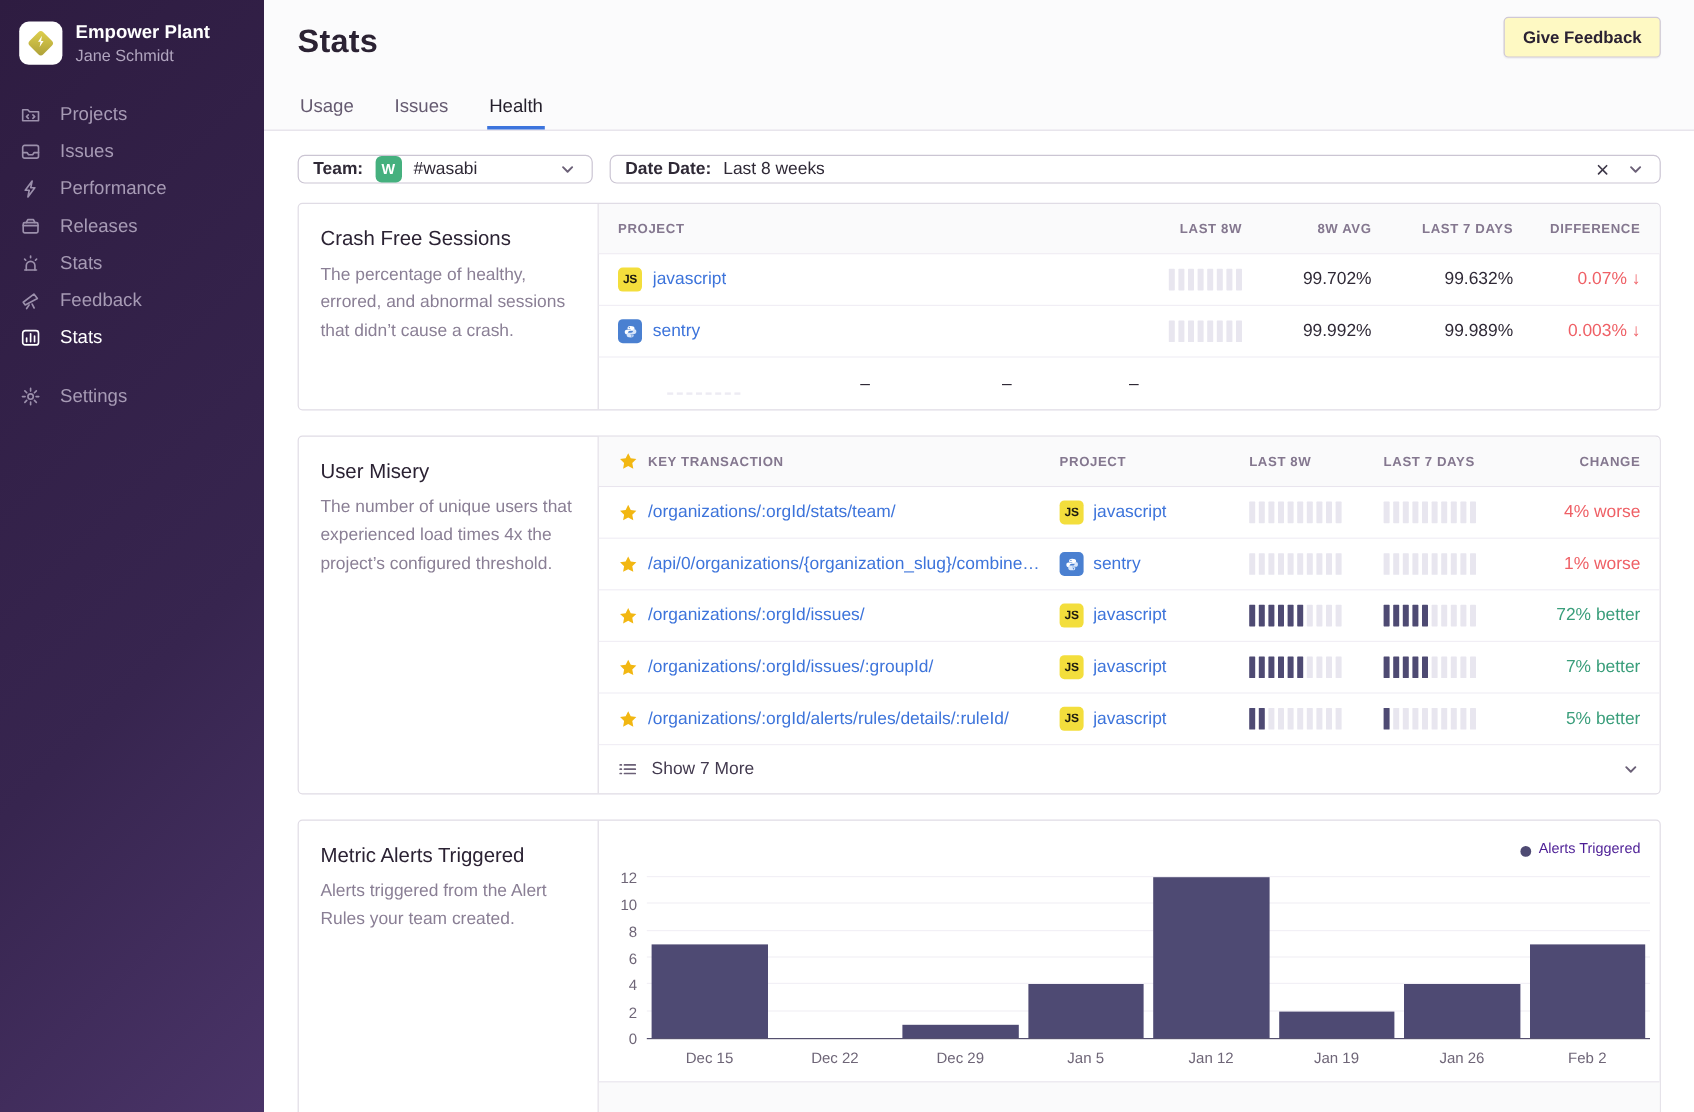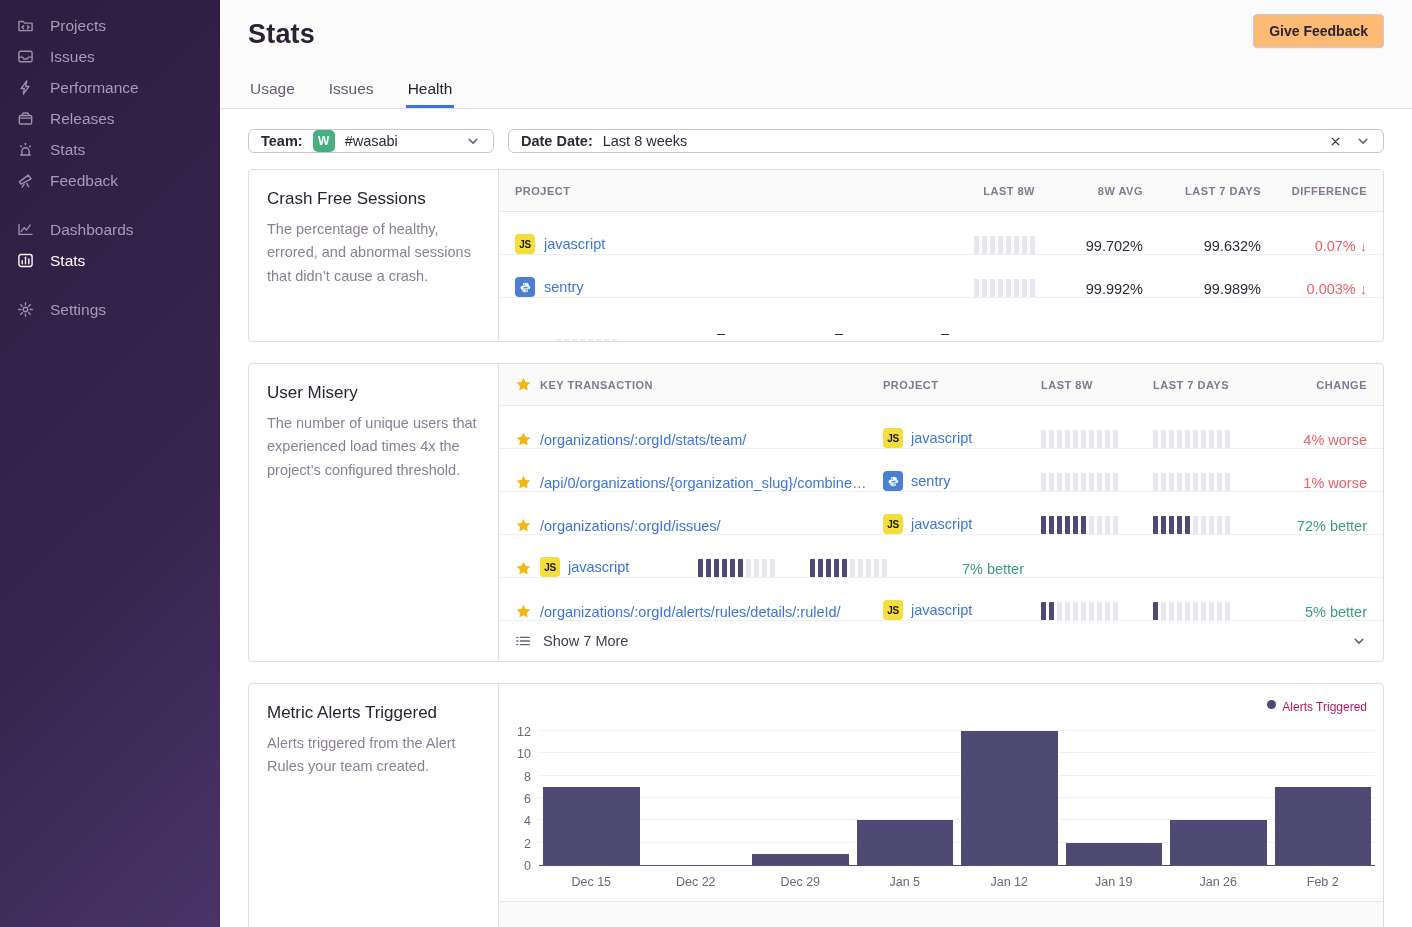--- a/index.html
+++ b/index.html
@@ -27,21 +27,21 @@
   .nav-item{display:flex;align-items:center;gap:15px;height:31px;padding-left:15px;color:#a79bb5;font-size:15.5px;cursor:pointer}
   .nav-item .nicon{width:20px;display:flex;justify-content:center;color:#9c90ac}
   .nav-item.active{color:#fff}
   .nav-item.active .nicon{color:#fff}
   .nav-item.gap{margin-top:18px}
 
   
   .main{margin-left:220px;height:927px;display:flex;flex-direction:column}
   .top{position:relative;background:#fbfbfc;border-bottom:1px solid #e3dfe8;height:109px;padding:0 28px;flex:none}
   .page-title{margin:0;padding-top:19px;font-size:27px;font-weight:700;color:#2b2233;letter-spacing:.2px}
-  .feedback-btn{position:absolute;right:28px;top:14px;background:#fdba74;border:1px solid #cfc8d6;border-radius:4px;
+  .feedback-btn{position:absolute;right:28px;top:14px;background:#fef9c3;border:1px solid #cfc8d6;border-radius:4px;
     padding:8px 15px;font-weight:700;font-size:14px;color:#2b2233;font-family:inherit;cursor:pointer;box-shadow:0 1px 1px rgba(40,30,60,.05)}
   .tabs{position:absolute;left:28px;bottom:0;display:flex;gap:30px}
   .tab{font-size:15.5px;color:#655a70;padding:0 2px 10px;cursor:pointer}
   .tab.active{color:#241f2b;box-shadow:inset 0 -3px 0 var(--accent-blue)}
 
   .content{padding:20px 28px 0;flex:1;overflow:hidden}
 
   
   .filters{display:flex;gap:14px}
   .select{height:24px;background:#fff;border:1px solid #cbc5d3;border-radius:6px;display:flex;align-items:center;padding:0 12px;cursor:pointer}
@@ -58,21 +58,21 @@
   
   .panel{display:flex;border:1px solid var(--pborder);border-radius:4px;background:#fff;margin-top:16px}
   .panel + .panel{margin-top:21px}
   .panel-left{width:250px;flex:none;border-right:1px solid var(--pborder);padding:19px 18px}
   .panel-title{font-size:17px;color:#2b2233}
   .panel-desc{font-size:14.5px;line-height:1.62;color:var(--muted);margin-top:9px}
   .ptable{flex:1;min-width:0}
 
   .thead{display:flex;align-items:center;height:42px;background:#fafafb;border-bottom:1px solid #e9e5ee;
     color:var(--th);font-size:11px;font-weight:700;letter-spacing:.5px;border-radius:0 4px 0 0}
-  .trow{display:flex;align-items:flex-end;height:43px;border-bottom:1px solid #f1eef5;font-size:14.5px}
+  .trow{display:flex;align-items:center;height:43px;border-bottom:1px solid #f1eef5;font-size:14.5px}
   .trow:last-child{border-bottom:none}
 
   
   .c-project{flex:1;min-width:0;padding-left:16px;display:flex;align-items:center;gap:9px}
   .c-spark{width:118px;display:flex;justify-content:flex-end}
   .c-num{width:108px;display:flex;justify-content:flex-end}
   .c-num2{width:118px;display:flex;justify-content:flex-end}
   .c-diff{width:122px;display:flex;justify-content:flex-end;padding-right:16px;gap:4px}
 
   .plink{color:var(--link-blue);text-decoration:none;white-space:nowrap;overflow:hidden;text-overflow:ellipsis}
@@ -94,38 +94,50 @@
   .m-spark{width:112px;flex:none;display:flex;justify-content:flex-start}
   .m-change{width:118px;flex:none;display:flex;justify-content:flex-end;padding-right:16px}
   .thead .m-tx{color:var(--th)}
   .tfoot{display:flex;align-items:center;height:40px;padding:0 16px;gap:12px;color:#433a4f;font-size:14.5px;cursor:pointer}
   .licon{color:#6b6077;display:flex}
   .fchev{margin-left:auto;color:#6b6077;display:flex}
 
   
   .metric-right{flex:1;min-width:0;display:flex;flex-direction:column}
   .chart-area{position:relative;padding-top:12px}
-  .legend{position:absolute;top:16px;right:16px;display:flex;align-items:flex-start;gap:6px;font-size:12px;color:#be185d}
+  .legend{position:absolute;top:16px;right:16px;display:flex;align-items:flex-end;gap:6px;font-size:12px;color:#4c1d95}
   .ldot{width:9px;height:9px;border-radius:50%;background:var(--chart-bar-purple)}
   .plot{position:relative;height:134px;margin:36px 8px 0 40px;border-bottom:1px solid #55506e}
   .grid{position:absolute;left:0;right:0;height:1px;background:#f2f0f6}
   .ylab{position:absolute;left:-38px;width:30px;text-align:right;font-size:12.5px;color:#6e6577}
   .bars{position:absolute;left:0;right:0;top:0;bottom:0;display:flex;align-items:flex-end}
   .bslot{flex:1;display:flex;align-items:flex-end;justify-content:center;padding:0 4px;height:100%}
   .bar{width:100%;background:var(--chart-bar-purple)}
   .xlabels{display:flex;margin:0 8px 0 40px;padding:9px 0 12px}
   .xlab{flex:1;text-align:center;font-size:12.5px;color:#6e6577}
 
   
   .alerts-thead{border-top:1px solid #e9e5ee;border-bottom:none;border-radius:0}
 </style>
 </head>
 <body>
 
 <div class="sidebar">
+  <div class="org">
+    <div class="org-logo">
+      <span class="diamond"></span>
+        <span class="bolt" id="bolt-slot"><svg width="11" height="11" viewBox="0 0 10 10">
+            <path d="M5.9.8 2.9 5.3h1.9L4.1 9.2l3-4.5H5.2z" fill="#fff"></path>
+          </svg></span>
+    </div>
+    <div class="org-text">
+      <div class="org-name">Empower Plant</div>
+      <div class="org-user">Jane Schmidt</div>
+    </div>
+  </div>
   <nav id="sidebar-nav">
       <div class="nav-item">
      <span class="nicon">
           <svg width="17" height="17" viewBox="0 0 16 16" fill="none" stroke="currentColor" stroke-width="1.3" stroke-linecap="round" stroke-linejoin="round">
             <path d="M1.8 12.8V4.2h4l1.4 1.6h7v7z"></path>
             <path d="M6.2 8.2 4.8 9.6l1.4 1.4"></path>
             <path d="M9.8 8.2l1.4 1.4-1.4 1.4"></path>
           </svg>
         </span>
      <span>Projects</span>
@@ -171,29 +183,20 @@
    </div>
       <div class="nav-item">
      <span class="nicon">
           <svg width="17" height="17" viewBox="0 0 16 16" fill="none" stroke="currentColor" stroke-width="1.3" stroke-linecap="round" stroke-linejoin="round">
             <path d="M2.2 9.3 10.6 2.9l2.7 3.5-9.5 5z"></path>
             <path d="M6.8 11.4 4.9 14.2"></path>
             <path d="M9.2 10.7l1.6 3.1"></path>
           </svg>
         </span>
      <span>Feedback</span>
-   </div>
-      <div class="nav-item gap">
-     <span class="nicon">
-          <svg width="17" height="17" viewBox="0 0 16 16" fill="none" stroke="currentColor" stroke-width="1.3" stroke-linecap="round" stroke-linejoin="round">
-            <path d="M1.9 3.2v9.4h12.2"></path>
-            <path d="M3.9 10 6.7 6.2l2.2 2.4 3.5-4.8"></path>
-          </svg>
-        </span>
-     <span>Dashboards</span>
    </div>
       <div class="nav-item active">
      <span class="nicon">
           <svg width="17" height="17" viewBox="0 0 16 16" fill="none" stroke="currentColor" stroke-width="1.3" stroke-linecap="round" stroke-linejoin="round">
             <rect x="1.8" y="2.4" width="12.4" height="11.2" rx="2"></rect>
             <path d="M4.9 11V8.2"></path>
             <path d="M8 11V4.9"></path>
             <path d="M11.1 11V6.6"></path>
           </svg>
         </span>
@@ -481,20 +484,23 @@
               </span>
             </span>
      <span class="m-change pos">72% better</span>
    </div>
           <div class="trow">
      <span class="m-star">
               <svg width="17" height="17" viewBox="0 0 16 16" fill="currentColor">
                 <path d="M8 1.6l2 4 4.4.6-3.2 3.1.8 4.4L8 11.6l-4 2.1.8-4.4L1.6 6.2 6 5.6z"></path>
               </svg>
             </span>
+     <span class="m-tx">
+              <a class="plink">/organizations/:orgId/issues/:groupId/</a>
+            </span>
      <span class="m-proj">
               <span class="pi js">JS</span>
               <a class="plink">javascript</a>
             </span>
      <span class="m-spark">
               <span class="spark">
                 <span class="sbar dark"></span>
                 <span class="sbar dark"></span>
                 <span class="sbar dark"></span>
                 <span class="sbar dark"></span>

